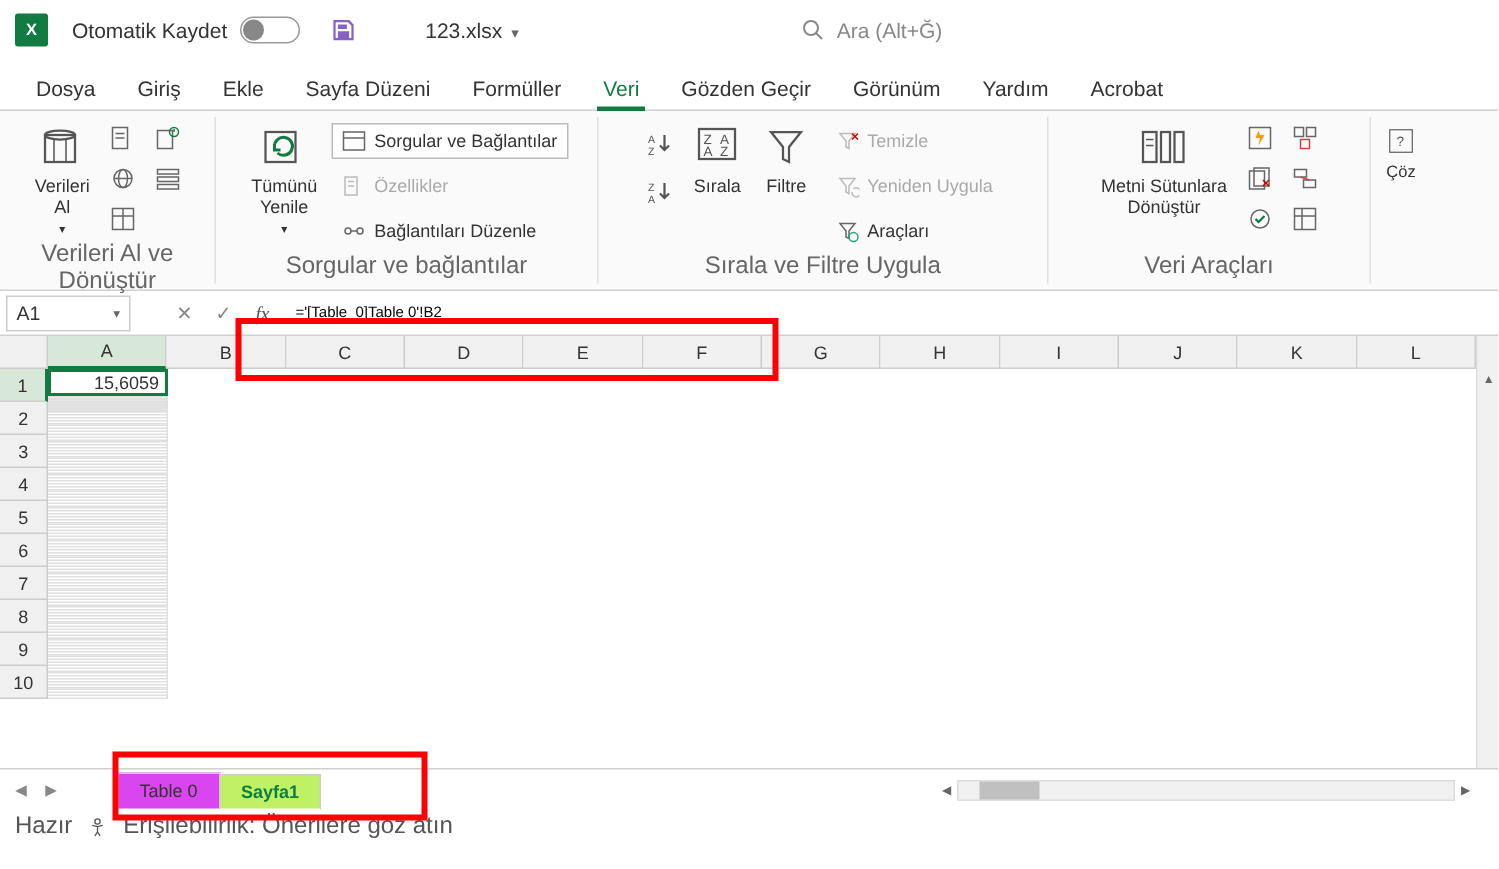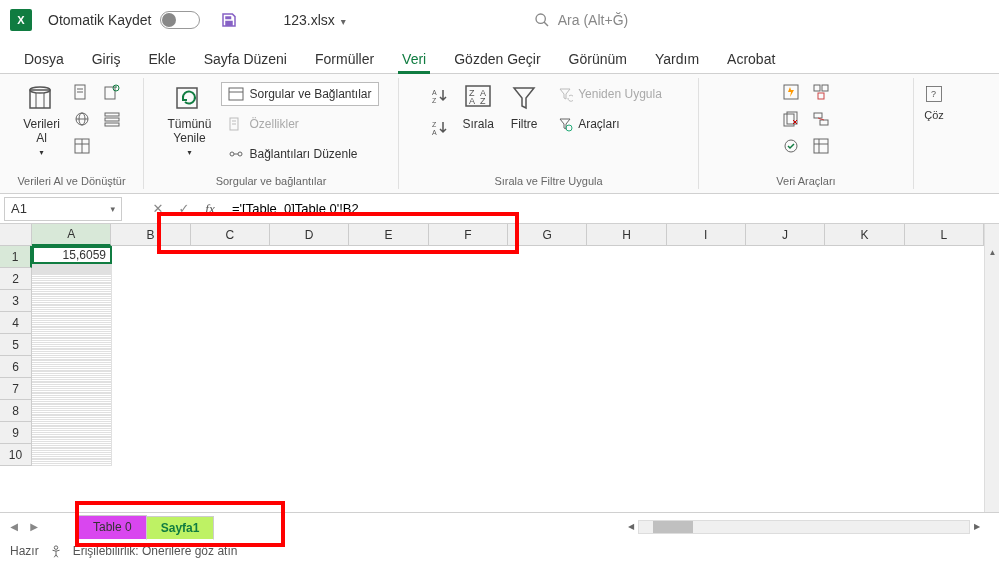--- a/index.html
+++ b/index.html
@@ -19,40 +19,40 @@
 
 .ribbon-tabs { height: 34px; display: flex; align-items: flex-end; padding: 0 12px; gap: 4px; border-bottom: 1px solid #d0d0d0; }
 .ribbon-tab { padding: 6px 12px; font-size: 14px; cursor: pointer; position: relative; }
 .ribbon-tab.active { color: #107c41; }
 .ribbon-tab.active::after { content: ''; position: absolute; bottom: -1px; left: 8px; right: 8px; height: 3px; background: #107c41; }
 
 
 .ribbon { height: 120px; background: #fafafa; border-bottom: 1px solid #d0d0d0; display: flex; padding: 4px 0; }
 .ribbon-group { display: flex; flex-direction: column; align-items: center; justify-content: space-between; padding: 2px 10px; border-right: 1px solid #e0e0e0; }
 .ribbon-group:last-child { border-right: none; }
-.group-label { font-size: 11px; color: #666; text-align: center; margin-top: 2px; }
+.group-label { font-size: 16px; color: #666; text-align: center; margin-top: 2px; }
 .group-body { display: flex; align-items: flex-start; gap: 6px; flex: 1; }
 .big-button { display: flex; flex-direction: column; align-items: center; gap: 3px; padding: 2px 4px; cursor: pointer; font-size: 12px; text-align: center; }
 .big-button svg { width: 32px; height: 32px; }
 .big-button .caret { font-size: 8px; }
 .small-col { display: flex; flex-direction: column; gap: 3px; }
 .small-btn { width: 24px; height: 24px; display: flex; align-items: center; justify-content: center; cursor: pointer; }
 .small-btn svg { width: 18px; height: 18px; }
 .med-btn { display: flex; align-items: center; gap: 5px; padding: 3px 6px; cursor: pointer; font-size: 12px; border: 1px solid transparent; }
 .med-btn.bordered { border: 1px solid #bbb; background: #fff; }
 .med-btn svg { width: 16px; height: 16px; }
 .disabled { color: #aaa; }
 
 
 .formula-row { height: 30px; display: flex; align-items: center; border-bottom: 1px solid #d0d0d0; padding: 2px 4px; gap: 2px; }
-.name-box { width: 118px; height: 24px; border: 1px solid #ccc; display: flex; align-items: center; padding: 0 6px; font-size: 13px; background: #fff; }
+.name-box { width: 83px; height: 24px; border: 1px solid #ccc; display: flex; align-items: center; padding: 0 6px; font-size: 13px; background: #fff; }
 .name-box .caret { margin-left: auto; font-size: 9px; color: #666; }
 .fb-btn { width: 24px; height: 24px; display: flex; align-items: center; justify-content: center; color: #888; cursor: pointer; }
 .fb-btn.fx { font-style: italic; color: #555; font-family: serif; }
-.formula-input { flex: 1; height: 24px; border: none; padding: 0 8px; font-size: 13px; outline: none; }
+.formula-input { flex: 1; height: 24px; border: none; padding: 0 8px; font-size: 10px; outline: none; }
 .formula-highlight { position: absolute; border: 4px solid #ff0000; pointer-events: none; z-index: 10; }
 
 
 .grid-area { position: relative; height: 288px; overflow: hidden; }
 .corner { position: absolute; left: 0; top: 0; width: 32px; height: 22px; background: #f0f0f0; border-right: 1px solid #ccc; border-bottom: 1px solid #ccc; }
 .col-headers { position: absolute; left: 32px; top: 0; right: 15px; height: 22px; display: flex; }
 .col-h { width: 80px; height: 22px; border-right: 1px solid #ccc; border-bottom: 1px solid #ccc; background: #f0f0f0; display: flex; align-items: center; justify-content: center; font-size: 12px; }
 .col-h.sel { background: #d8e8d8; border-bottom: 2px solid #107c41; }
 .row-headers { position: absolute; left: 0; top: 22px; width: 32px; }
 .row-h { height: 22px; border-right: 1px solid #ccc; border-bottom: 1px solid #ccc; background: #f0f0f0; display: flex; align-items: center; justify-content: center; font-size: 12px; }
@@ -70,21 +70,21 @@
 .sheet-nav-btn { width: 16px; height: 16px; display: flex; align-items: center; justify-content: center; color: #888; font-size: 10px; cursor: pointer; }
 .sheet-tabs { display: flex; margin-left: 30px; }
 .sheet-tab { padding: 4px 14px; border: 1px solid #ccc; border-bottom: none; background: #d946ef; font-size: 12px; cursor: pointer; margin-right: -1px; }
 .sheet-tab.active { background: #bef264; font-weight: bold; color: #107c41; border-bottom: 1px solid #fff; position: relative; top: 1px; }
 .hscroll { margin-left: auto; width: 360px; height: 16px; display: flex; align-items: center; margin-right: 15px; }
 .hscroll-track { flex: 1; height: 14px; background: #f0f0f0; border: 1px solid #ddd; position: relative; }
 .hscroll-thumb { position: absolute; left: 14px; width: 40px; height: 12px; background: #c0c0c0; top: 0; }
 .hscroll-btn { width: 14px; height: 14px; display: flex; align-items: center; justify-content: center; font-size: 8px; color: #666; }
 
 
-.status-bar { height: 22px; display: flex; align-items: center; padding: 0 10px; font-size: 12px; color: #555; gap: 10px; }
+.status-bar { height: 22px; display: flex; align-items: center; padding: 0 10px; font-size: 16px; color: #555; gap: 10px; }
 .status-icon { font-size: 13px; }
 </style>
 </head>
 <body>
 
 <div class="title-bar">
   <div class="excel-icon">X</div>
   <span class="title-text">Otomatik Kaydet</span>
   <div class="toggle"></div>
   <svg class="save-icon" viewBox="0 0 24 24">
@@ -242,38 +242,57 @@
       <div class="big-button">
         <svg viewBox="0 0 32 32">
             <path d="M6 6 h20 l-8 10 v10 l-4 -2 v-8 z" fill="none" stroke="#555" stroke-width="1.5"></path>
           </svg>
         <span>Filtre</span>
       </div>
       <div class="small-col" style="gap:6px; margin-top:2px">
         <div class="med-btn disabled">
             <svg viewBox="0 0 16 16">
               <path d="M3 3 h10 l-4 5 v5 l-2 -1 v-4 z" fill="none" stroke="#bbb"></path>
+              <line x1="11" y1="3" x2="15" y2="7" stroke="#c00"></line>
+              <line x1="15" y1="3" x2="11" y2="7" stroke="#c00"></line>
+            </svg>
+            <span>Temizle</span>
+          </div>
+        <div class="med-btn disabled">
+            <svg viewBox="0 0 16 16">
+              <path d="M3 3 h10 l-4 5 v5 l-2 -1 v-4 z" fill="none" stroke="#bbb"></path>
               <path d="M12 10 a3 3 0 1 1 -1 2" fill="none" stroke="#bbb"></path>
             </svg>
             <span>Yeniden Uygula</span>
           </div>
         <div class="med-btn">
             <svg viewBox="0 0 16 16">
               <path d="M3 3 h10 l-4 5 v5 l-2 -1 v-4 z" fill="none" stroke="#666"></path>
               <circle cx="12" cy="12" r="3" fill="none" stroke="#2a7"></circle>
             </svg>
             <span>Araçları</span>
           </div>
       </div>
     </div>
     <div class="group-label">Sırala ve Filtre Uygula</div>
   </div>
 
   <div class="ribbon-group" style="width:215px">
     <div class="group-body">
+      <div class="big-button">
+        <svg viewBox="0 0 32 32">
+            <rect x="2" y="6" width="9" height="20" fill="none" stroke="#555" stroke-width="1.5"></rect>
+            <rect x="14" y="6" width="6" height="20" fill="none" stroke="#555" stroke-width="1.5"></rect>
+            <rect x="23" y="6" width="6" height="20" fill="none" stroke="#555" stroke-width="1.5"></rect>
+            <line x1="4" y1="11" x2="9" y2="11" stroke="#555"></line>
+            <line x1="4" y1="15" x2="9" y2="15" stroke="#555"></line>
+          </svg>
+        <span style="white-space:pre">Metni Sütunlara
+Dönüştür</span>
+      </div>
       <div class="small-col">
         <div class="small-btn">
             <svg viewBox="0 0 18 18">
               <rect x="2" y="2" width="14" height="14" fill="none" stroke="#666"></rect>
               <path d="M8 4 l-2 5 h3 l-1 5 l4 -7 h-3 z" fill="#f90"></path>
             </svg>
           </div>
         <div class="small-btn">
             <svg viewBox="0 0 18 18">
               <rect x="2" y="4" width="10" height="12" fill="none" stroke="#666"></rect>

